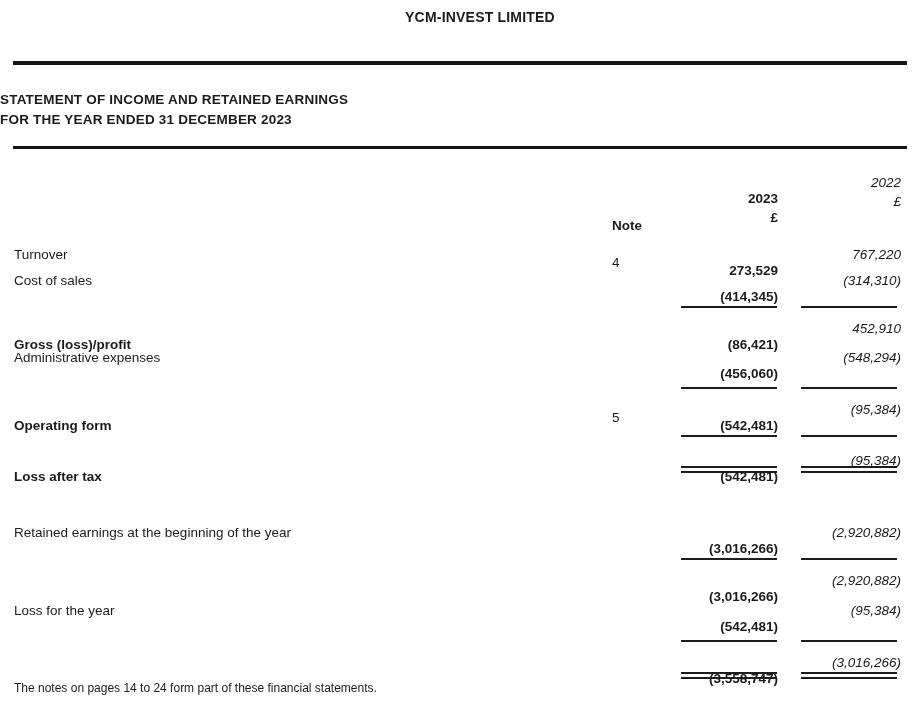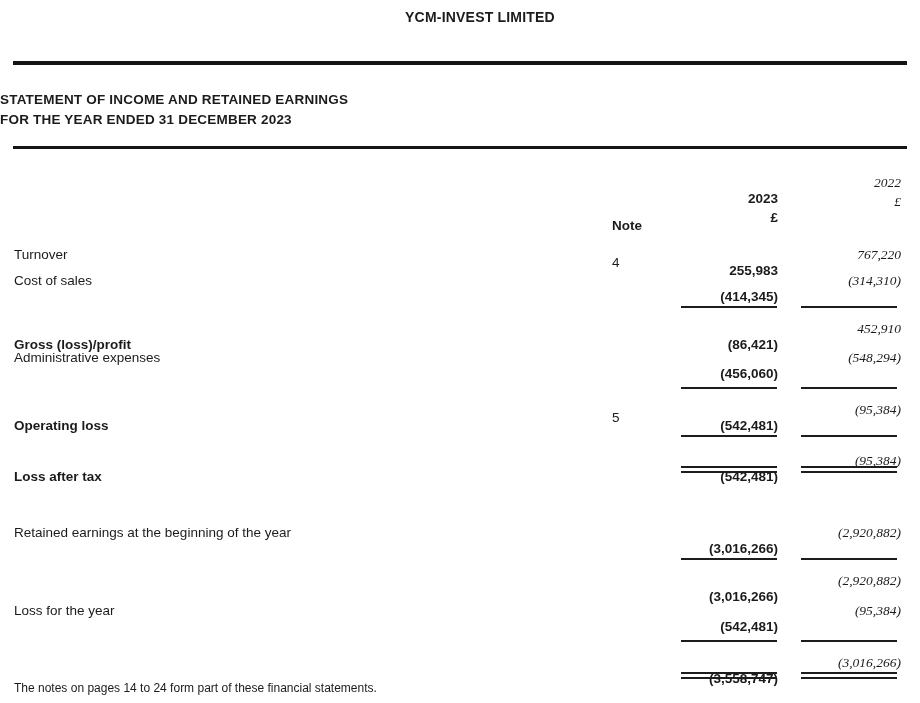--- a/index.html
+++ b/index.html
@@ -52,21 +52,21 @@
   .note-col {
     position: absolute;
     left: 612px; top: 8px;
     width: 48px;
     text-align: left;
   }
   .amt { position: absolute; top: 0; white-space: nowrap; }
   .amt.cur { left: 630px; width: 148px; text-align: right; }  
   .amt.pri { left: 780px; width: 121px; text-align: right; }  
   .bold { font-weight: bold; margin-top: 16px; }
-  .ital { font-style: italic; font-family: Liberation Serif, serif; }
+  .ital { font-style: italic; }
   .colrule {
     position: absolute;
     height: 2px;
     background: #1c1c1c;
   }
   .colrule.cur { left: 681px; width: 96px; }
   .colrule.pri { left: 801px; width: 96px; }
   .colrule.dbl {
     height: 7px;
     background: none;
@@ -102,21 +102,21 @@
   </div>
   <div class="trow" style="top:193px">
     <div class="note-col bold">Note</div>
     <div class="amt cur bold">£</div>
     <div class="amt pri ital">£</div>
   </div>
 
   <div class="trow" style="top:246px">
     <div class="lbl">Turnover</div>
     <div class="note-col">4</div>
-    <div class="amt cur bold">255,983</div>
+    <div class="amt cur bold">273,529</div>
     <div class="amt pri ital">767,220</div>
   </div>
 
   <div class="trow" style="top:272px">
     <div class="lbl">Cost of sales</div>
     <div class="amt cur bold">(414,345)</div>
     <div class="amt pri ital">(314,310)</div>
   </div>
 
   <div class="colrule cur" style="top:306px"></div>
@@ -131,21 +131,21 @@
   <div class="trow" style="top:349px">
     <div class="lbl">Administrative expenses</div>
     <div class="amt cur bold">(456,060)</div>
     <div class="amt pri ital">(548,294)</div>
   </div>
 
   <div class="colrule cur" style="top:387px"></div>
   <div class="colrule pri" style="top:387px"></div>
 
   <div class="trow" style="top:401px">
-    <div class="lbl bold">Operating loss</div>
+    <div class="lbl bold">Operating form</div>
     <div class="note-col">5</div>
     <div class="amt cur bold">(542,481)</div>
     <div class="amt pri ital">(95,384)</div>
   </div>
 
   <div class="colrule cur" style="top:435px"></div>
   <div class="colrule pri" style="top:435px"></div>
 
   <div class="trow" style="top:452px">
     <div class="lbl bold">Loss after tax</div>

